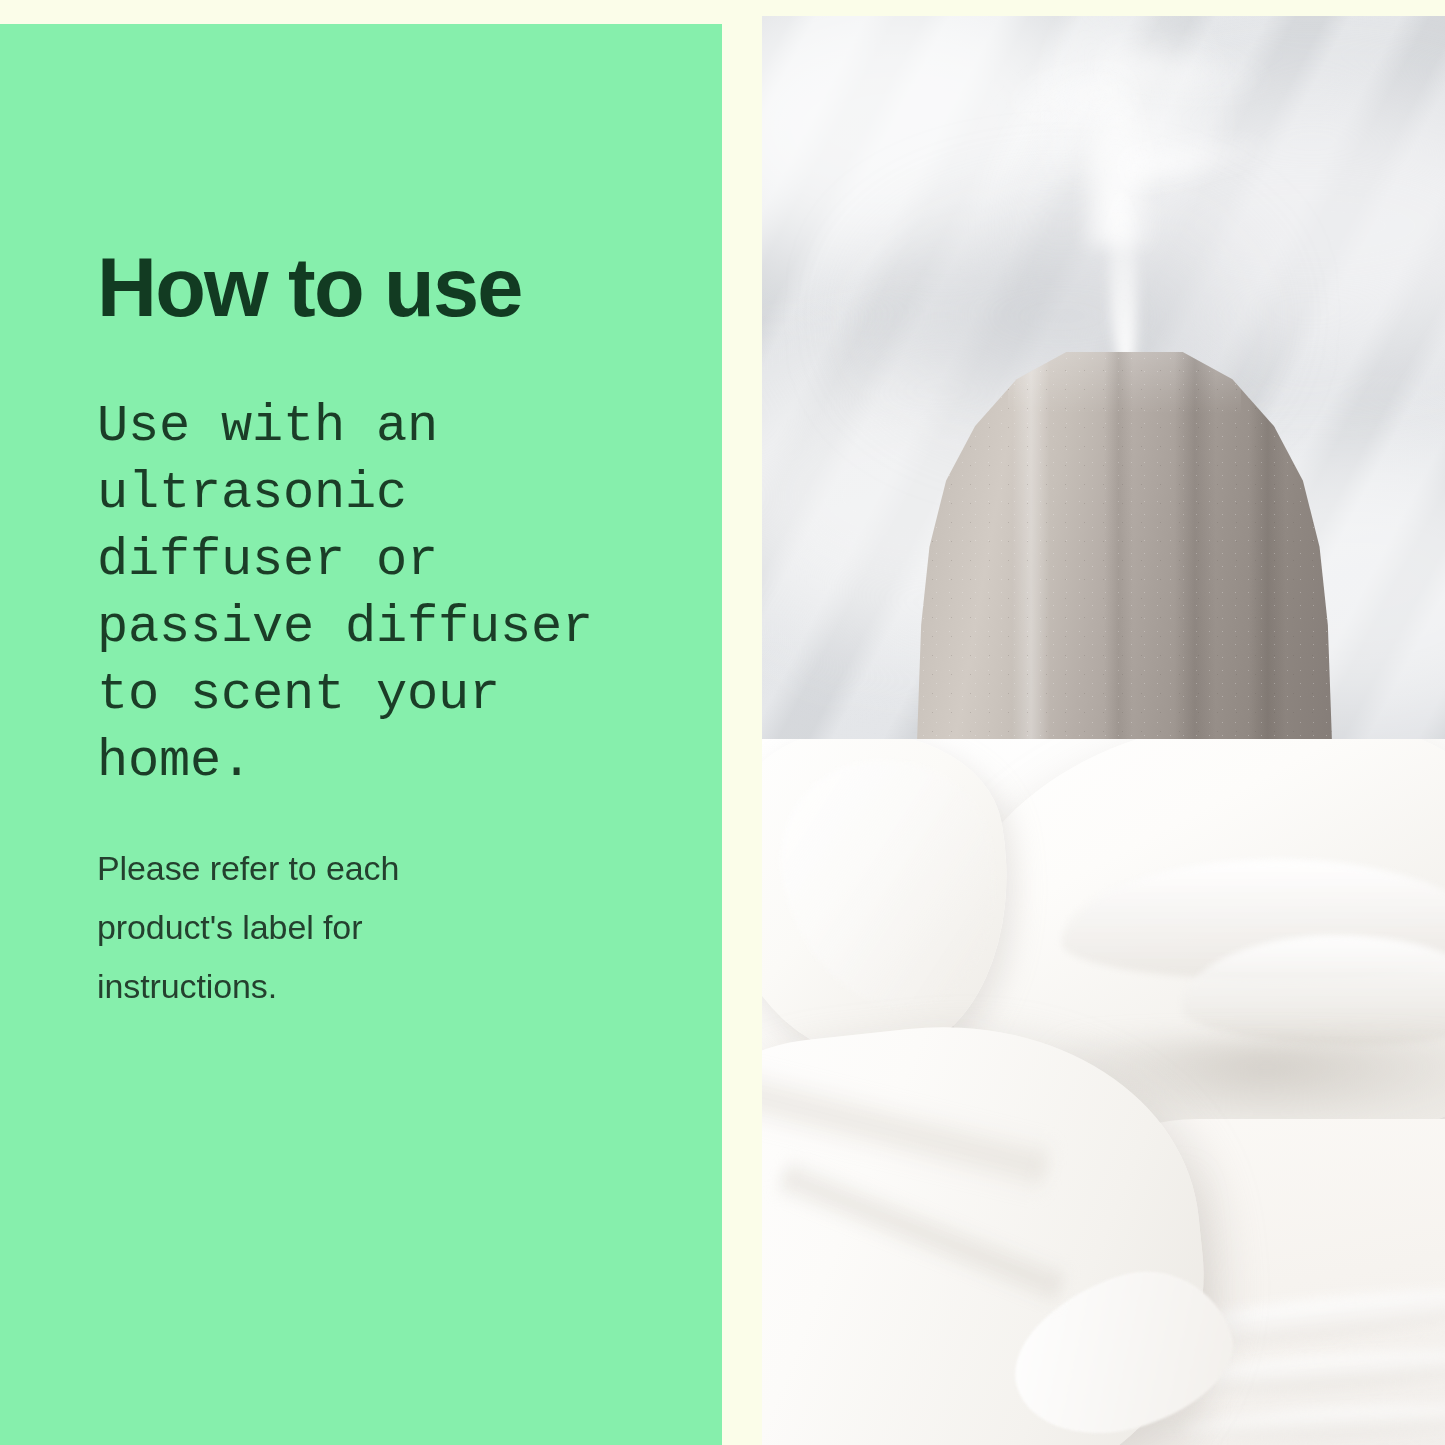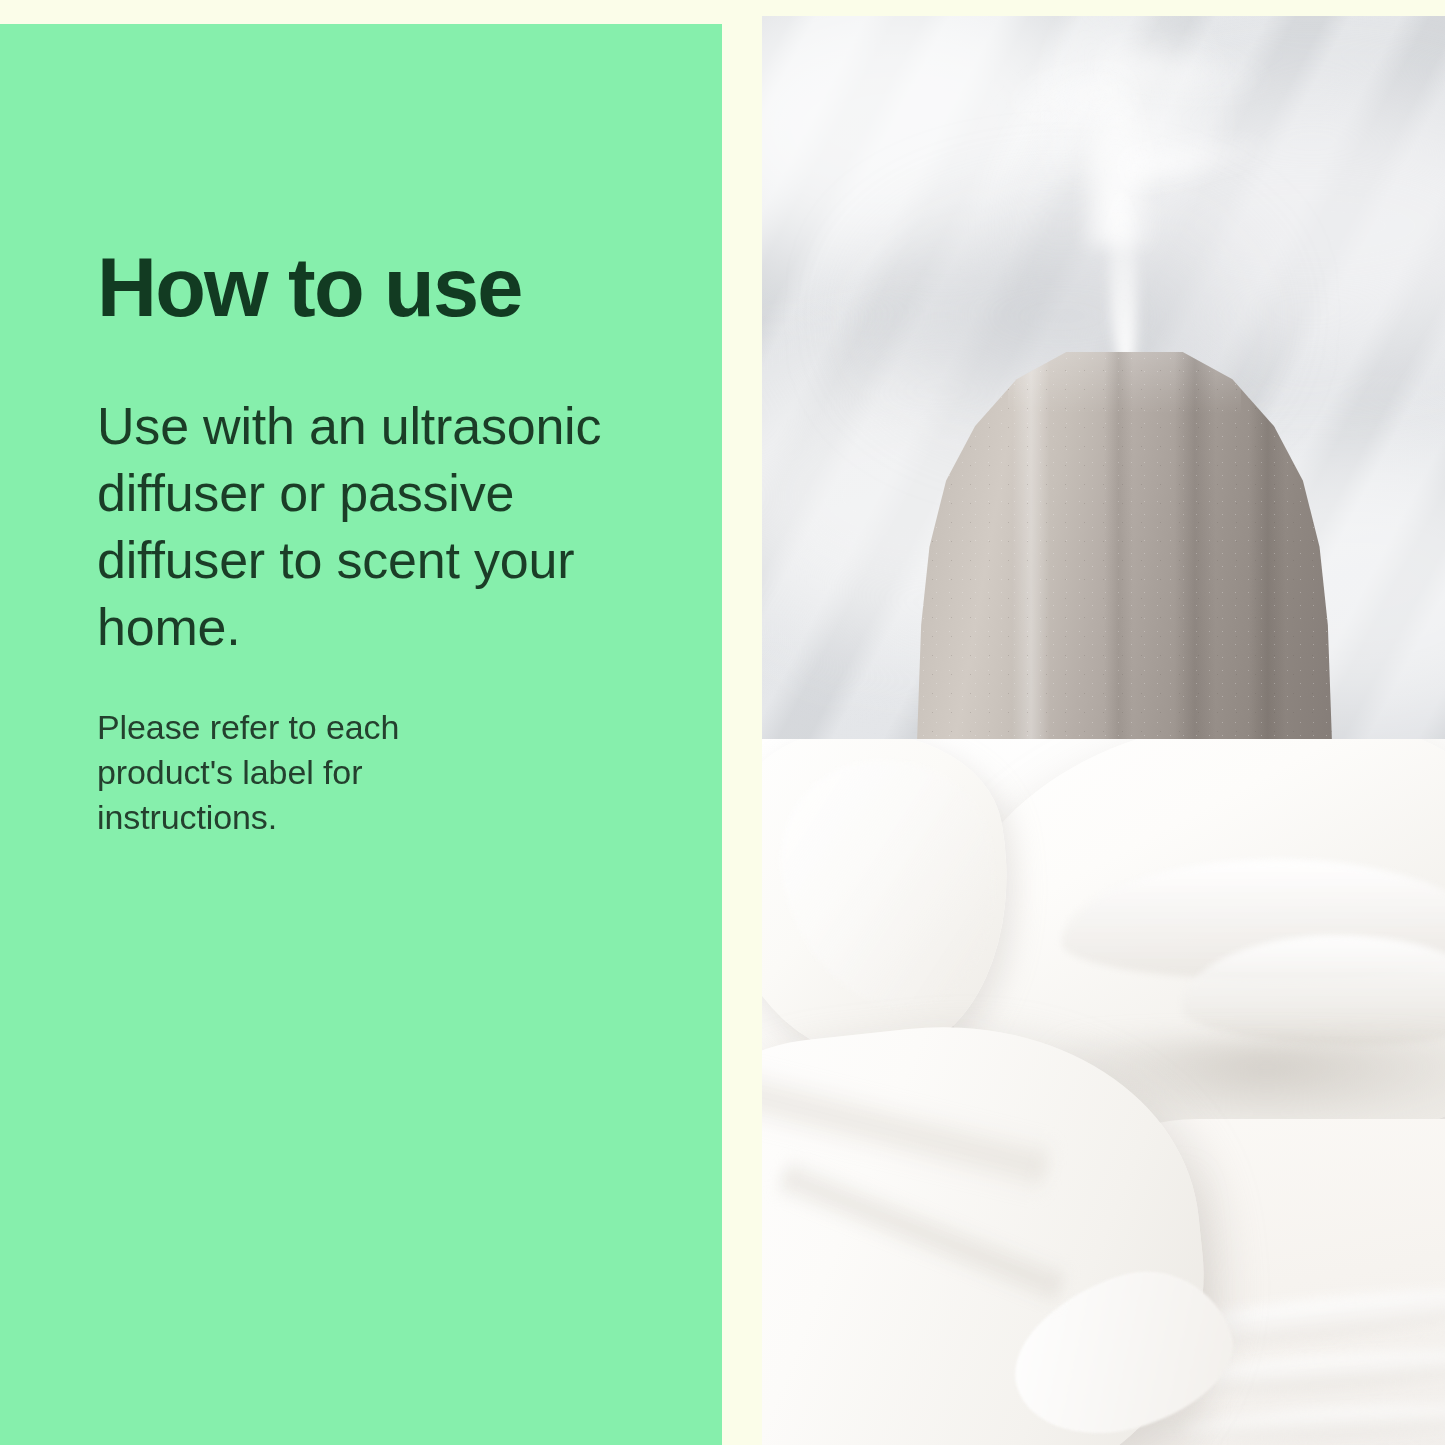--- a/index.html
+++ b/index.html
@@ -51,29 +51,30 @@
     font-family: "Liberation Sans", "DejaVu Sans", sans-serif;
   }
 
   .body-para {
     font-size: 52px;
     line-height: 67px;
     font-weight: 400;
     color: #1b3d27;
     margin: 0 0 44px 0;
     letter-spacing: -0.2px;
+    font-family: Liberation Mono, monospace;
   }
 
   .body-para.second {
     margin-bottom: 48px;
   }
 
   .footnote {
     font-size: 34px;
-    line-height: 45px;
+    line-height: 59px;
     font-weight: 400;
     color: #24402e;
     margin: 0;
     letter-spacing: -0.1px;
     max-width: 400px;
   }
 
   
   .image-col {
     position: absolute;

